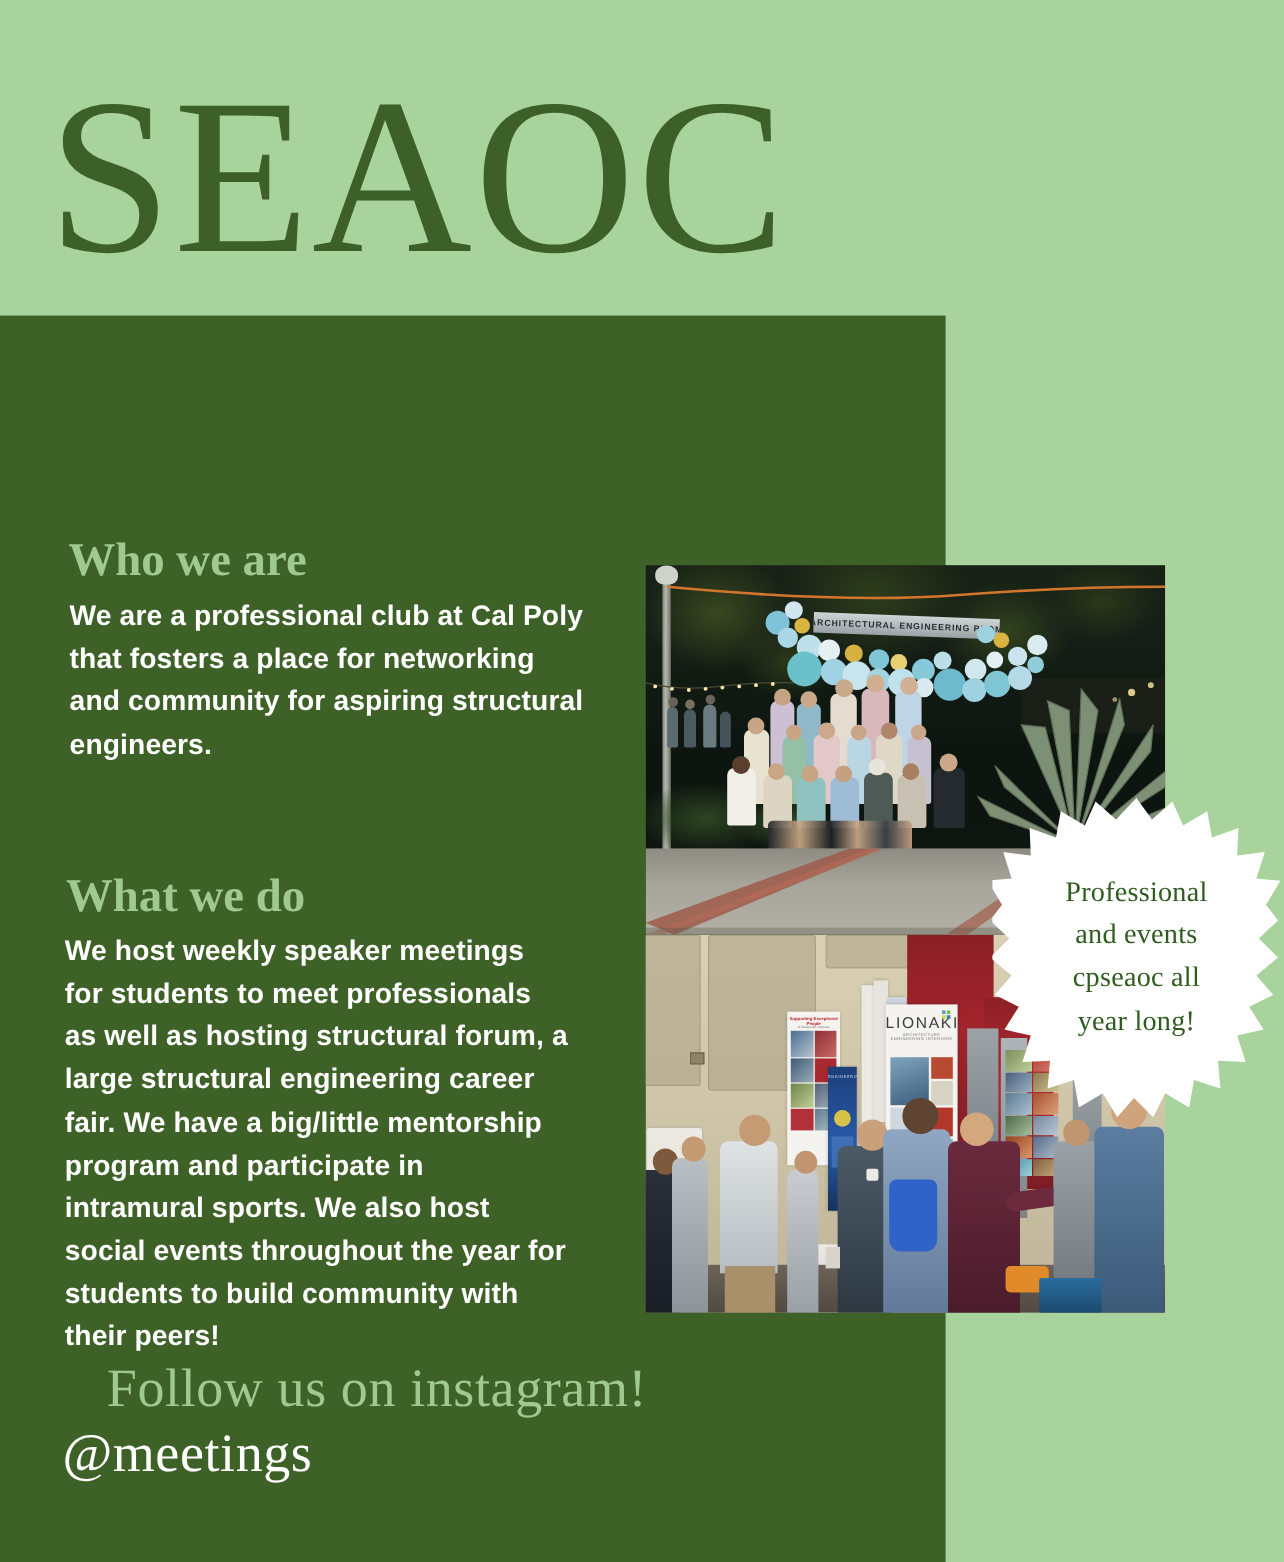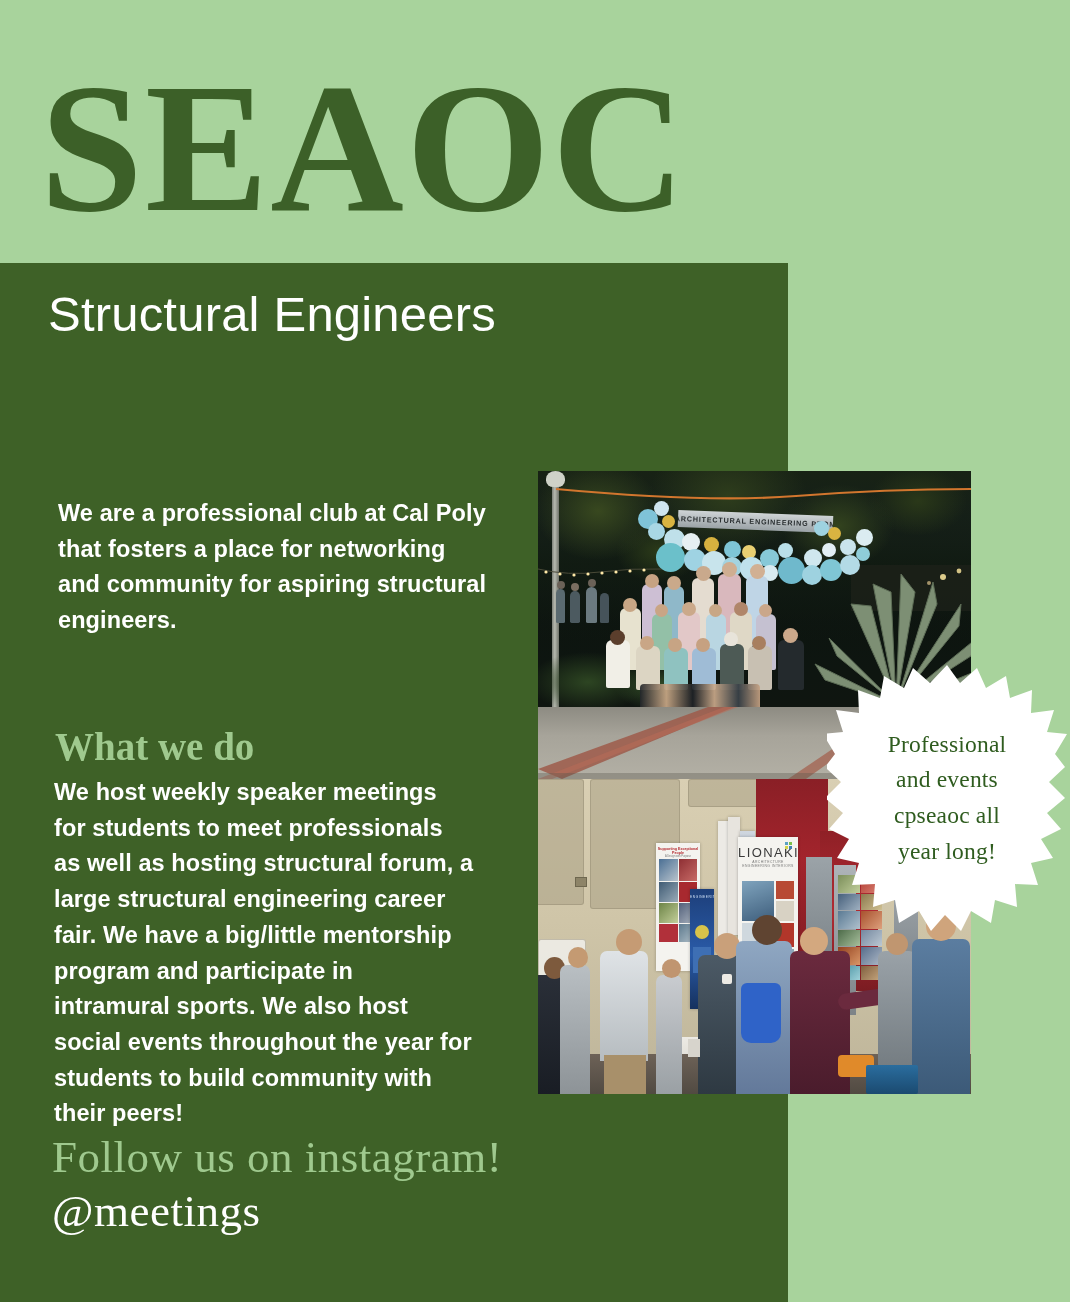--- a/index.html
+++ b/index.html
@@ -35,21 +35,21 @@
   
   .title {
     position: absolute;
     left: 40px;
     top: 55px;
     font-family: "Liberation Serif", "DejaVu Serif", serif;
     font-size: 185px;
     line-height: 1;
     letter-spacing: 2px;
     color: #3c6028;
-    font-weight: 700;
+    font-weight: 400;
   }
 
   
   .subtitle {
     position: absolute;
     left: 48px;
     top: 276px;
     width: 700px;
     font-family: "Liberation Sans", sans-serif;
     font-weight: 300;
@@ -90,20 +90,21 @@
     position: absolute;
     left: 52px;
     top: 1131px;
     font-family: "Liberation Serif", "DejaVu Serif", serif;
   }
   .footer-line1 {
     font-size: 45px;
     color: #9fc98e;
     line-height: 1.18;
     letter-spacing: 0.5px;
+    margin-left: 37px;
   }
   .footer-line2 {
     font-size: 45px;
     color: #ffffff;
     line-height: 1.2;
     letter-spacing: 0.5px;
   }
 
   
   .photos {
@@ -253,23 +254,23 @@
 <body>
 
 <div class="poster">
 
   <div class="bg-light"></div>
   <div class="bg-dark-panel"></div>
 
   <div class="title">SEAOC</div>
 
   <div class="subtitle">
-    <span class="l1">Structural Engineers</span>
   </div>
 
+  <div class="sec-head sec-head-who">Who we are</div>
   <div class="sec-body sec-body-who">We are a professional club at Cal Poly that fosters a place for networking and community for aspiring structural engineers.</div>
 
   <div class="sec-head sec-head-what">What we do</div>
   <div class="sec-body sec-body-what">We host weekly speaker meetings for students to meet professionals as well as hosting structural forum, a large structural engineering career fair. We have a big/little mentorship program and participate in intramural sports. We also host social events throughout the year for students to build community with their peers!</div>
 
   <div class="footer">
     <div class="footer-line1">Follow us on instagram!</div>
     <div class="footer-line2">@meetings</div>
   </div>
 

